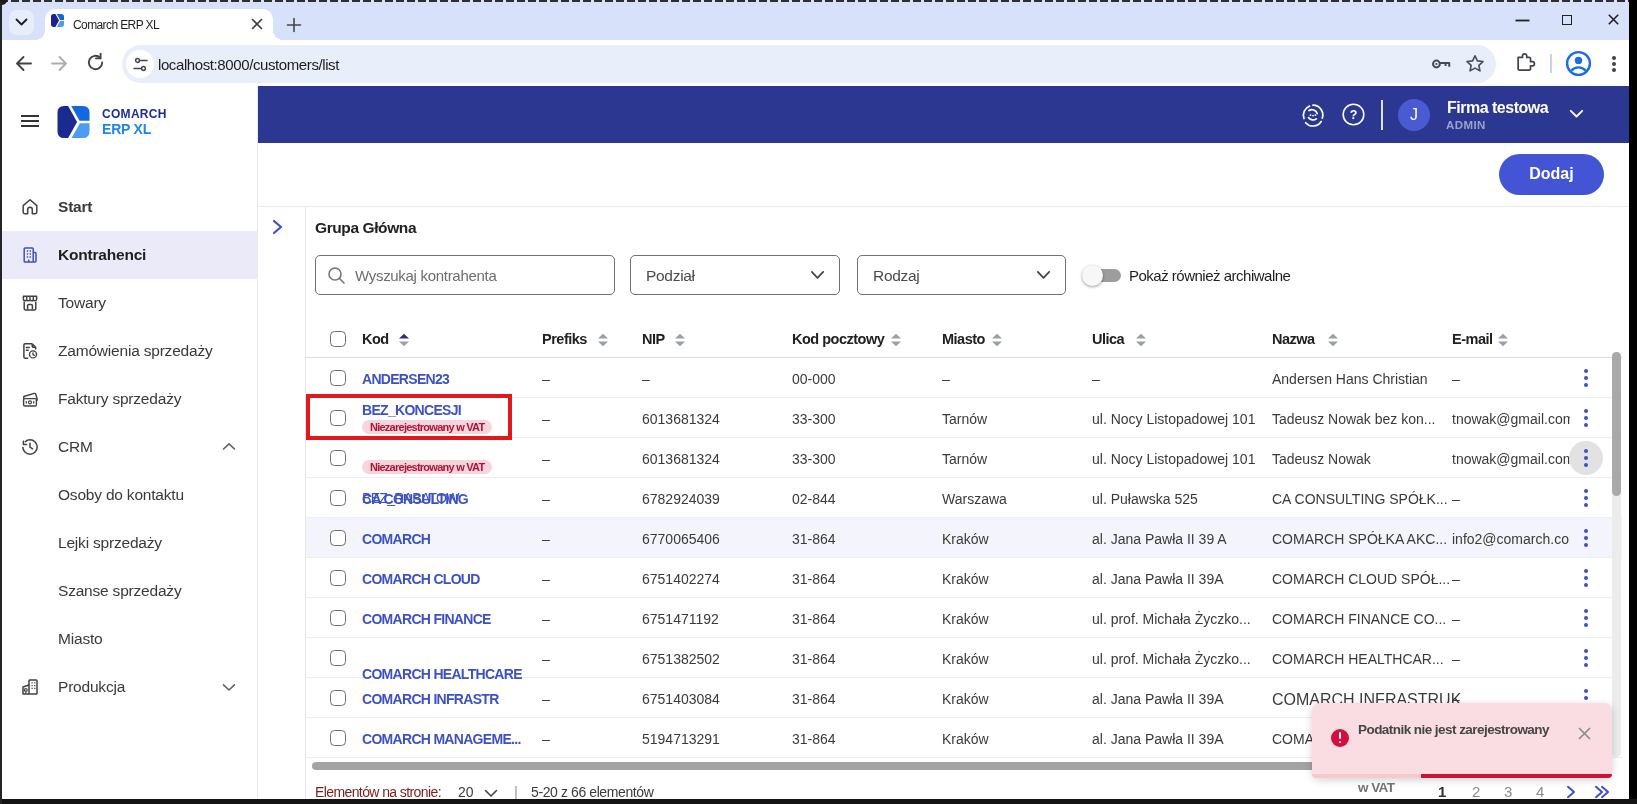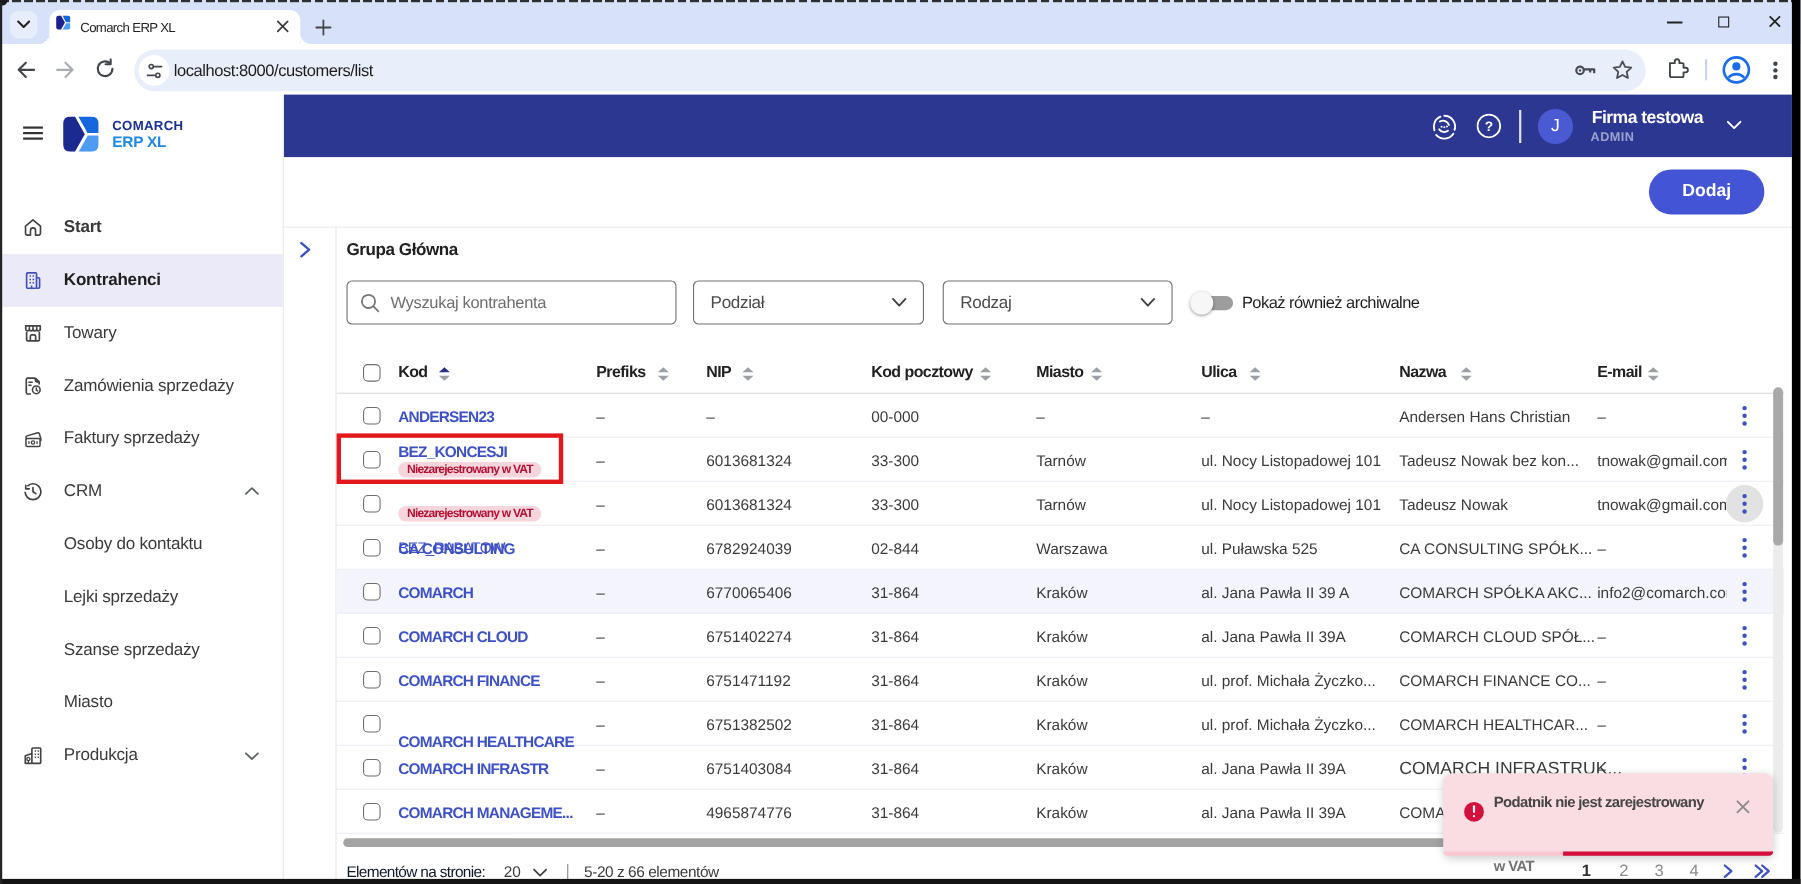--- a/index.html
+++ b/index.html
@@ -362,34 +362,34 @@
 <div class="abs nw" style="left:1092px;top:691px;font-size:14px;color:#3a3a3a;">al. Jana Pawła II 39A</div>
 <div class="abs nw" style="left:1272px;top:691px;font-size:16px;color:#3a3a3a;">COMARCH INFRASTRUK...</div>
 <div class="abs nw" style="left:1452px;top:691px;width:118px;overflow:hidden;font-size:14px;color:#3a3a3a;">–</div>
 <div class="abs" style="left:1584px;top:689px;width:4px;height:4px;border-radius:50%;background:#3d51c4;"></div>
     <div class="abs" style="left:1584px;top:696px;width:4px;height:4px;border-radius:50%;background:#3d51c4;"></div>
     <div class="abs" style="left:1584px;top:703px;width:4px;height:4px;border-radius:50%;background:#3d51c4;"></div>
 <div class="abs" style="left:306px;top:718px;width:1316px;height:40px;border-bottom:1px solid #ededf4;box-sizing:border-box;"></div>
 <div class="abs" style="left:330px;top:730px;width:16px;height:16px;border:1.5px solid #6f6f6f;border-radius:4.5px;box-sizing:border-box;background:#fff;"></div>
 <div class="abs nw" style="left:362px;top:731px;font-size:14px;font-weight:bold;letter-spacing:-0.7px;color:#3d51c4;">COMARCH MANAGEME...</div>
 <div class="abs nw" style="left:542px;top:731px;font-size:14px;color:#3a3a3a;">–</div>
-<div class="abs nw" style="left:642px;top:731px;font-size:14px;color:#3a3a3a;">4965874776</div>
+<div class="abs nw" style="left:642px;top:731px;font-size:14px;color:#3a3a3a;">5194713291</div>
 <div class="abs nw" style="left:792px;top:731px;font-size:14px;color:#3a3a3a;">31-864</div>
 <div class="abs nw" style="left:942px;top:731px;font-size:14px;color:#3a3a3a;">Kraków</div>
 <div class="abs nw" style="left:1092px;top:731px;font-size:14px;color:#3a3a3a;">al. Jana Pawła II 39A</div>
 <div class="abs nw" style="left:1272px;top:731px;font-size:14px;color:#3a3a3a;">COMARCH MANAGEMENT</div>
 <div class="abs nw" style="left:1452px;top:731px;width:118px;overflow:hidden;font-size:14px;color:#3a3a3a;">–</div>
 <div class="abs" style="left:1584px;top:729px;width:4px;height:4px;border-radius:50%;background:#3d51c4;"></div>
     <div class="abs" style="left:1584px;top:736px;width:4px;height:4px;border-radius:50%;background:#3d51c4;"></div>
     <div class="abs" style="left:1584px;top:743px;width:4px;height:4px;border-radius:50%;background:#3d51c4;"></div>
 <div class="abs" style="left:306px;top:394px;width:206px;height:46px;border:4px solid #e2181d;box-sizing:border-box;"></div>
 <div class="abs" style="left:1612px;top:352px;width:9px;height:405px;border-radius:5px;background:#ececec;"></div>
 <div class="abs" style="left:1612px;top:352px;width:9px;height:144px;border-radius:5px;background:#a9a9a9;"></div>
 <div class="abs" style="left:312px;top:762px;width:1290px;height:8px;border-radius:4px;background:#a3a3a3;"></div>
-<div class="abs nw" style="left:315px;top:784px;font-size:14px;letter-spacing:-0.6px;color:#0f172a;">Elementów na stronie:</div>
+<div class="abs nw" style="left:315px;top:784px;font-size:14px;letter-spacing:-0.6px;color:#7f1d1d;">Elementów na stronie:</div>
 <div class="abs nw" style="left:458px;top:784px;font-size:14px;color:#3c3c3c;">20</div>
 <svg class="abs" style="left:484px;top:789px" width="14" height="9" viewBox="0 0 14 9">
       <path d="M1.5 1.5 L7 7 L12.5 1.5" fill="none" stroke="#424242" stroke-width="1.6" stroke-linecap="round" stroke-linejoin="round"></path>
     </svg>
 <div class="abs nw" style="left:514px;top:783px;font-size:15px;color:#9b9b9b;">|</div>
 <div class="abs nw" style="left:531px;top:784px;font-size:14px;letter-spacing:-0.4px;color:#3c3c3c;">5-20 z 66 elementów</div>
 <div class="abs" style="left:1438px;top:783px;width:10px;font-size:15px;color:#333;font-weight:bold;">1</div>
 <div class="abs" style="left:1472px;top:783px;width:10px;font-size:15px;color:#8b8b8b;font-weight:normal;">2</div>
 <div class="abs" style="left:1504px;top:783px;width:10px;font-size:15px;color:#8b8b8b;font-weight:normal;">3</div>
 <div class="abs" style="left:1536px;top:783px;width:10px;font-size:15px;color:#8b8b8b;font-weight:normal;">4</div>

